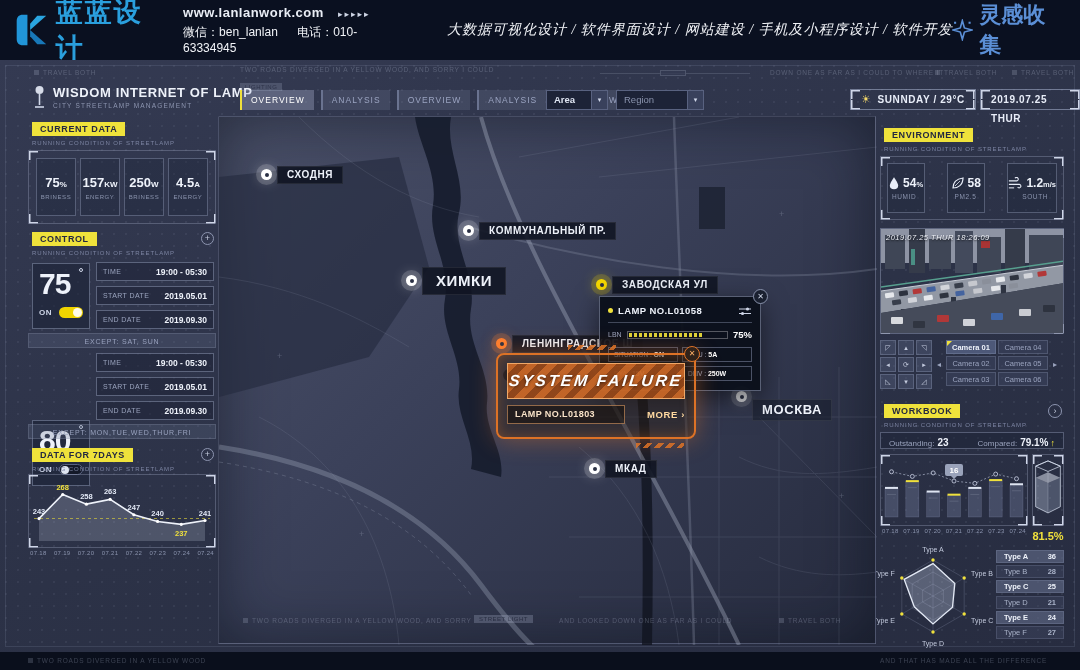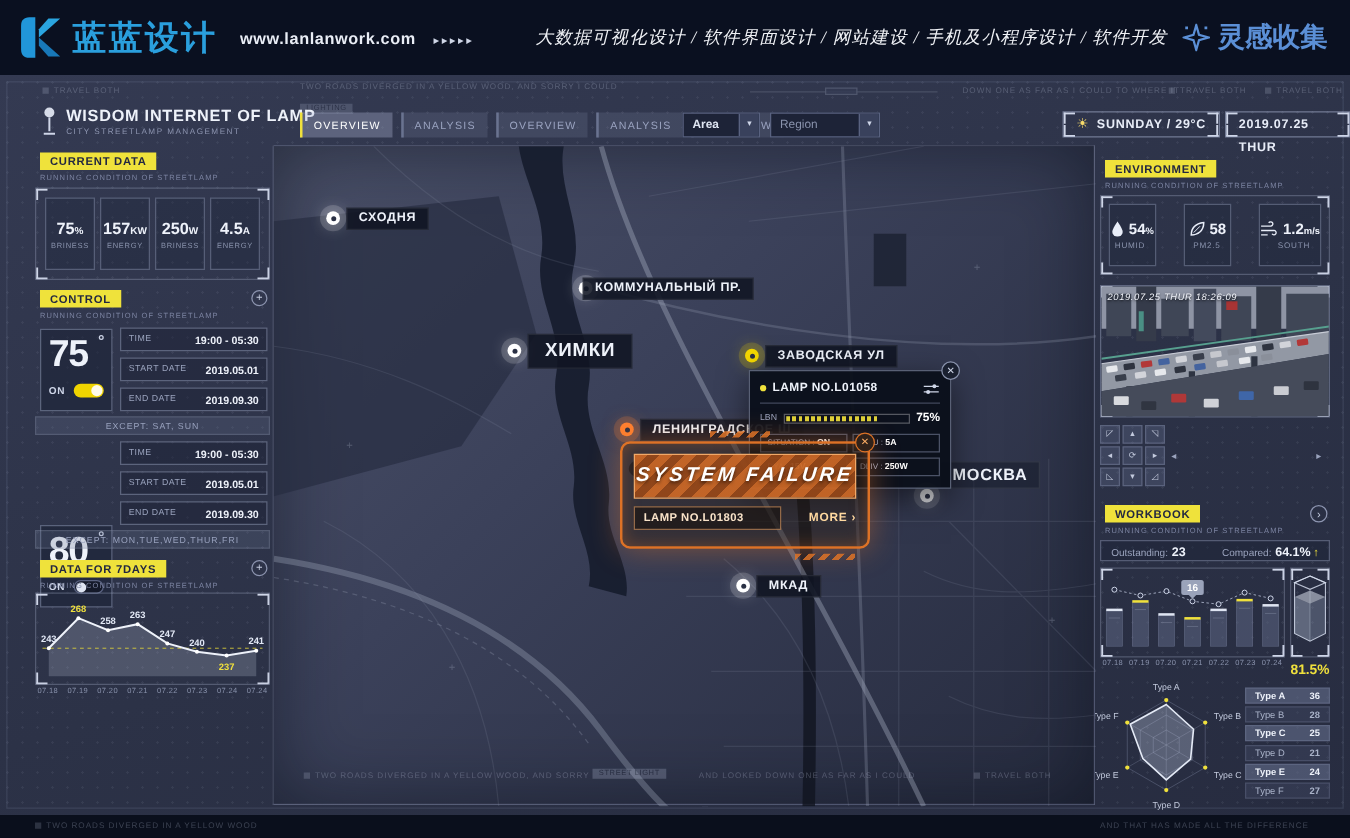--- a/index.html
+++ b/index.html
@@ -213,20 +213,24 @@
         <path d="M10,3 C5,3 3,6 3,10 V30 C3,34 5,37 10,37 L15,37 V3 Z" fill="#2196d9"></path>
         <path d="M18,20 L36,4 H26 L18,13 Z" fill="#2aa5e0"></path>
         <path d="M18,20 L36,36 H26 L18,27 Z" fill="#1878b8"></path>
       </svg>
       <span class="logo-text">蓝蓝设计</span>
     </div>
     <div class="banner-contact">
       <div class="site-row">
         <span>www.lanlanwork.com</span>
         <span class="arrows">▸▸▸▸▸</span>
+      </div>
+      <div class="contact-row">
+        <span>微信：ben_lanlan</span>
+        <span>电话：010-63334945</span>
       </div>
     </div>
     <div class="banner-services">大数据可视化设计 / 软件界面设计 / 网站建设 / 手机及小程序设计 / 软件开发</div>
     <div class="banner-collect">
       <svg width="22" height="22" viewBox="0 0 20 20">
         <path d="M10,1 L12,8 L19,10 L12,12 L10,19 L8,12 L1,10 L8,8 Z" fill="none" stroke="#5b8fd6" stroke-width="1.6"></path>
         <rect x="2" y="2" width="2" height="2" fill="#5b8fd6"></rect>
           <rect x="16" y="2" width="2" height="2" fill="#5b8fd6"></rect>
       </svg>
       <span>灵感收集</span>
@@ -441,33 +445,33 @@
             <text x="560" y="100">+</text>
             <text x="620" y="382">+</text>
         </g>
       </svg>
 
       
       <span class="pin" style="left:42px;top:52px"></span>
       <span class="maplabel" style="left:58px;top:49px">СХОДНЯ</span>
 
       <span class="pin" style="left:244px;top:108px"></span>
-      <span class="maplabel" style="left:247px;top:105px">КОММУНАЛЬНЫЙ ПР.</span>
+      <span class="maplabel" style="left:260px;top:105px">КОММУНАЛЬНЫЙ ПР.</span>
 
       <span class="pin" style="left:187px;top:158px"></span>
       <span class="maplabel big" style="left:203px;top:150px">ХИМКИ</span>
 
       <span class="pin yellow" style="left:377px;top:162px"></span>
       <span class="maplabel" style="left:393px;top:159px">ЗАВОДСКАЯ УЛ</span>
 
       <span class="pin orange" style="left:277px;top:221px"></span>
       <span class="maplabel" style="left:293px;top:218px">ЛЕНИНГРАДСКОЕ Ш</span>
 
       <span class="pin" style="left:517px;top:274px;opacity:.8"></span>
-      <span class="maplabel mid" style="left:533px;top:252px">МОСКВА</span>
+      <span class="maplabel mid" style="left:533px;top:282px">МОСКВА</span>
 
       <span class="pin" style="left:370px;top:346px"></span>
       <span class="maplabel" style="left:386px;top:343px">МКАД</span>
 
       
       <div class="lamp-popup" style="left:380px;top:179px">
         <div class="closebtn">✕</div>
         <div class="lp-head">
           <span class="lp-dot"></span>
           <span class="lp-title">LAMP NO.L01058</span>
@@ -624,28 +628,36 @@
       <span>▴</span>
       <span>◹</span>
       <span>◂</span>
       <span>⟳</span>
       <span>▸</span>
       <span>◺</span>
       <span>▾</span>
       <span>◿</span>
     </div>
     <span class="abs camside" style="left:937px;top:300px">◂</span>
+    <div class="abs camlist" style="left:946px;top:280px">
+      <div class="cam active">Camera 01</div>
+      <div class="cam">Camera 04</div>
+      <div class="cam">Camera 02</div>
+      <div class="cam">Camera 05</div>
+      <div class="cam">Camera 03</div>
+      <div class="cam">Camera 06</div>
+    </div>
     <span class="abs camside" style="left:1053px;top:300px">▸</span>
 
     <div class="abs badge" style="left:884px;top:344px">WORKBOOK</div>
     <div class="abs circlebtn" style="left:1048px;top:344px">›</div>
     <div class="abs psub" style="left:884px;top:362px">RUNNING CONDITION OF STREETLAMP</div>
     <div class="abs wb-stats" style="left:880px;top:372px;width:184px">
       <span><span class="sl">Outstanding:</span><b>23</b></span>
-      <span><span class="sl">Compared:</span><b>64.1%</b><span class="wb-up">↑</span></span>
+      <span><span class="sl">Compared:</span><b>79.1%</b><span class="wb-up">↑</span></span>
     </div>
     <div class="abs box corners" style="left:880px;top:394px;width:148px;height:72px">
       <svg id="wb-bars" width="146" height="70" viewBox="0 0 146 70">
           <rect x="4" y="33.4" width="13" height="28.6" fill="rgba(92,102,132,0.55)" stroke="rgba(165,175,205,0.35)" stroke-width="0.5"></rect>
           <rect x="4" y="31.9" width="13" height="2" fill="#dfe5f2"></rect>
           <line x1="6" y1="39.4" x2="15" y2="39.4" stroke="rgba(220,228,244,0.25)" stroke-width="0.6"></line>
           <rect x="24.833333333333332" y="26.64" width="13" height="35.36" fill="rgba(92,102,132,0.55)" stroke="rgba(165,175,205,0.35)" stroke-width="0.5"></rect>
           <rect x="24.833333333333332" y="25.14" width="13" height="2" fill="#f0e13c"></rect>
           <line x1="26.833333333333332" y1="32.64" x2="35.83333333333333" y2="32.64" stroke="rgba(220,228,244,0.25)" stroke-width="0.6"></line>
           <rect x="45.666666666666664" y="37.04" width="13" height="24.96" fill="rgba(92,102,132,0.55)" stroke="rgba(165,175,205,0.35)" stroke-width="0.5"></rect>

